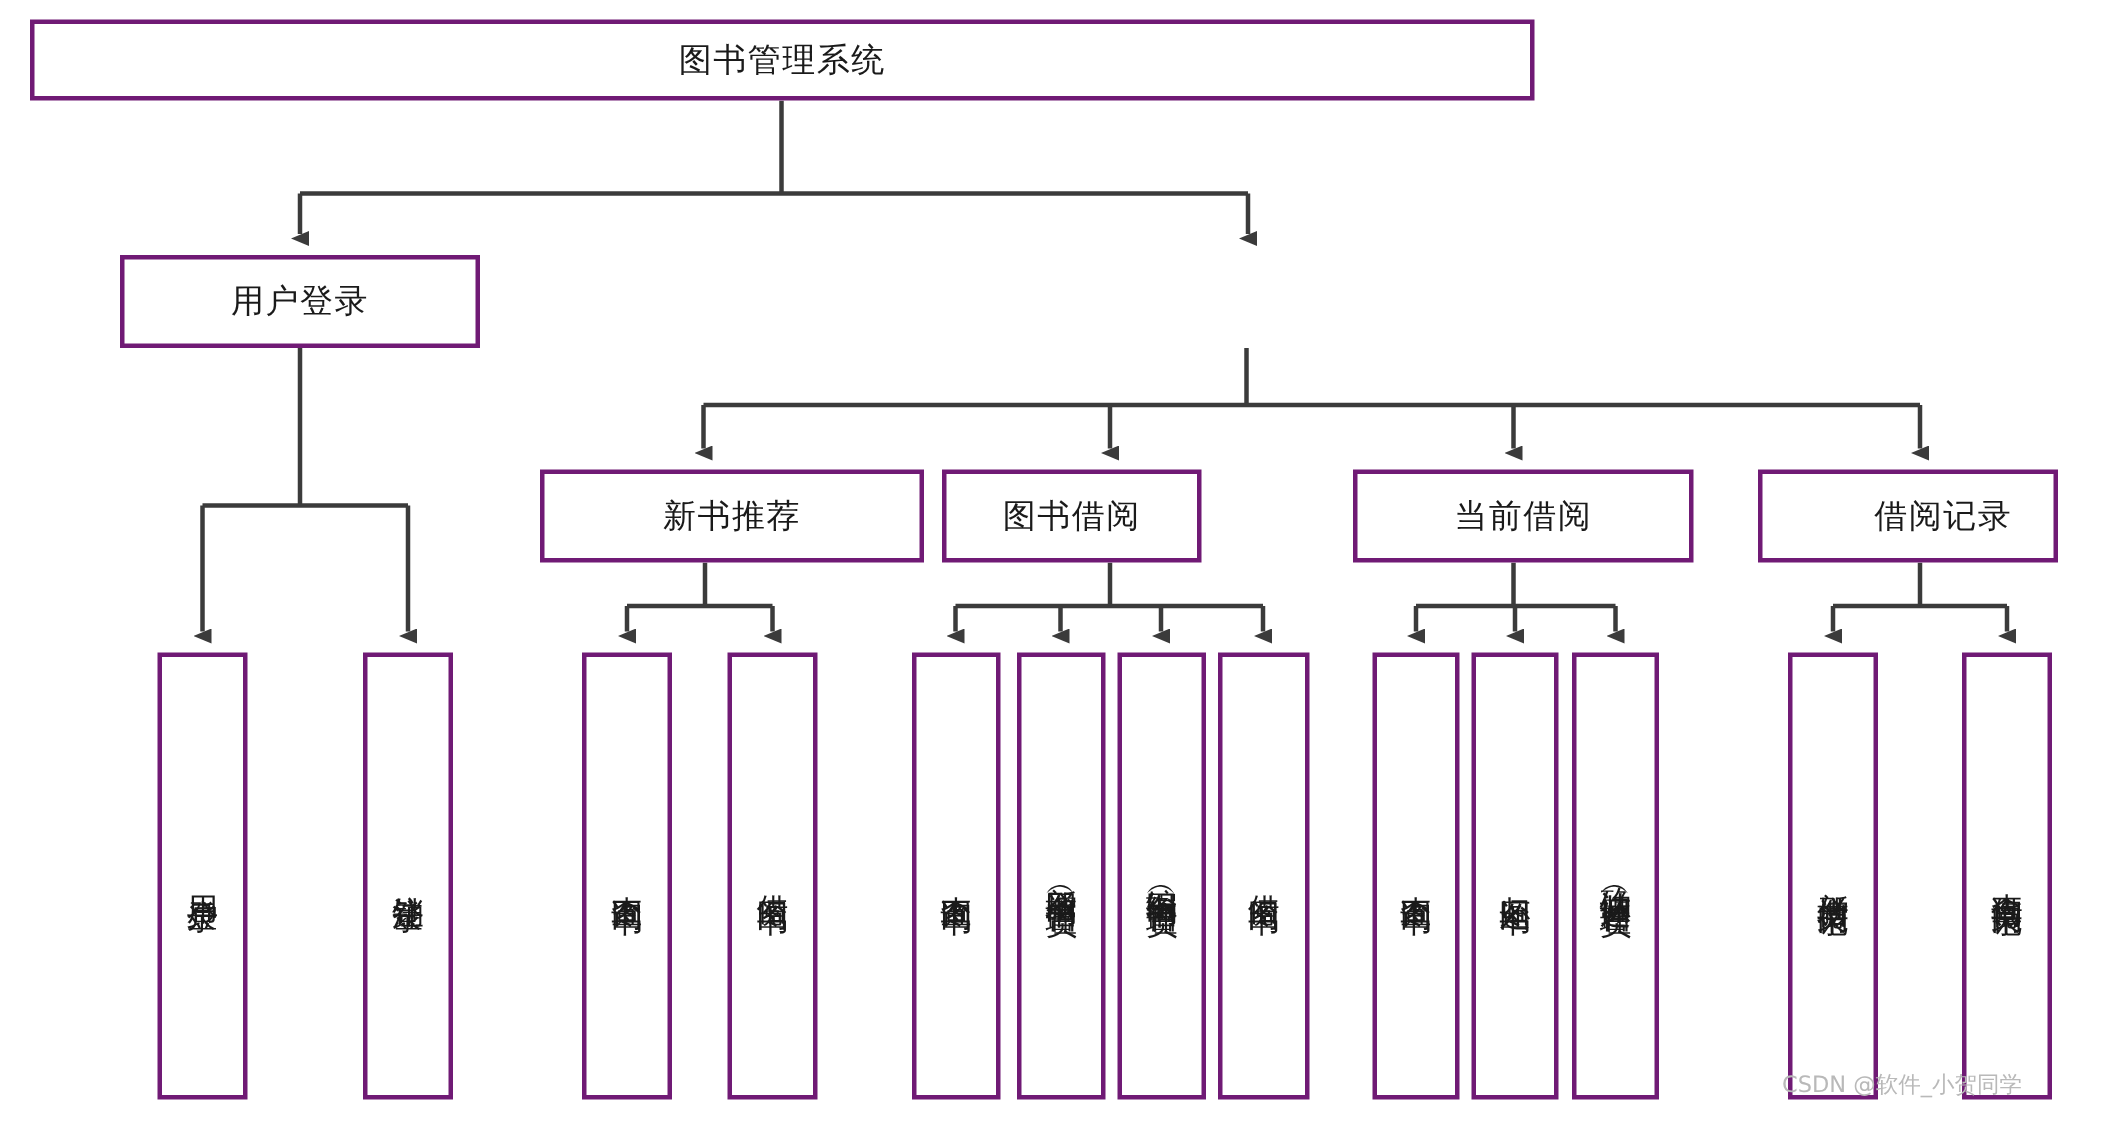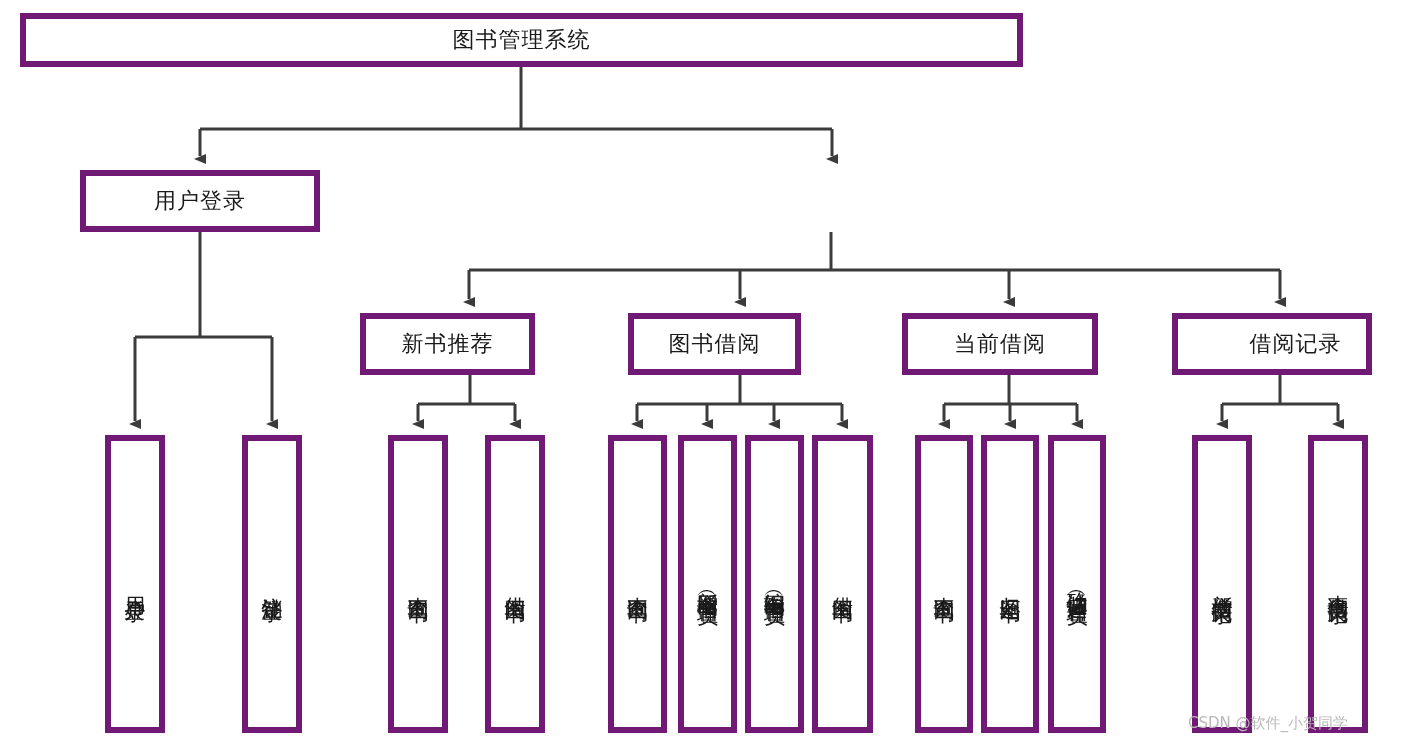--- a/index.html
+++ b/index.html
@@ -22,21 +22,21 @@
     top: 0;
     left: 0;
     width: 1405px;
     height: 747px;
     pointer-events: none;
   }
   .node {
     position: absolute;
     box-sizing: border-box;
     background: #ffffff;
-    border: 6px solid #701a75;
+    border: 3px solid #701a75;
     display: flex;
     align-items: center;
     justify-content: center;
     color: #1a1a1a;
     z-index: 2;
   }
   .node-h {
     font-size: 22px;
     letter-spacing: 1px;
     white-space: nowrap;
@@ -116,27 +116,27 @@
   </svg>
 
   <div class="node node-h" style="left:20px; top:13px; width:1003px; height:54px;">
     <span>图书管理系统</span>
   </div>
 
   <div class="node node-h" style="left:80px; top:170px; width:240px; height:62px;">
     <span>用户登录</span>
   </div>
 
-  <div class="node node-h" style="left:360px; top:313px; width:175px; height:62px;">
+  <div class="node node-h" style="left:360px; top:313px; width:256px; height:62px;">
     <span>新书推荐</span>
   </div>
   <div class="node node-h" style="left:628px; top:313px; width:173px; height:62px;">
     <span>图书借阅</span>
   </div>
-  <div class="node node-h" style="left:902px; top:313px; width:196px; height:62px;">
+  <div class="node node-h" style="left:902px; top:313px; width:227px; height:62px;">
     <span>当前借阅</span>
   </div>
   <div class="node node-h" style="left:1172px; top:313px; width:200px; height:62px;padding-left:47px;">
     <span>借阅记录</span>
   </div>
 
   <div class="node" style="left:105px; top:435px; width:60px; height:298px;">
     <span class="node-v">用户登录</span>
   </div>
   <div class="node" style="left:242px; top:435px; width:60px; height:298px;">

